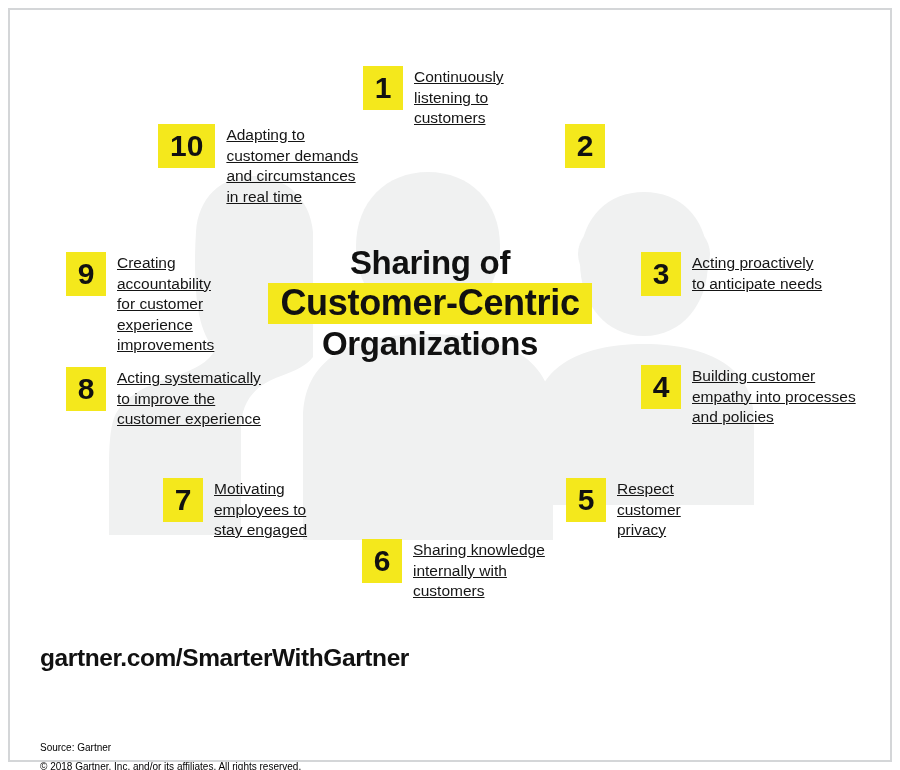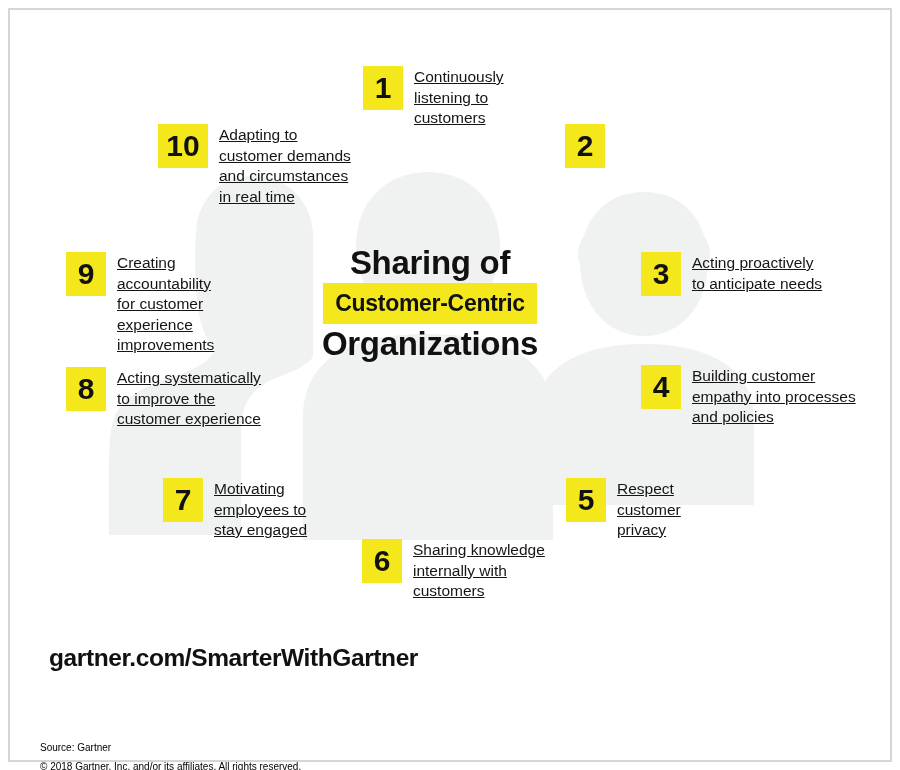--- a/index.html
+++ b/index.html
@@ -57,21 +57,21 @@
   }
   .title-line {
     font-weight: bold;
     font-size: 33px;
     line-height: 40px;
     color: #111111;
     letter-spacing: -0.3px;
     white-space: nowrap;
   }
   .title-line.hl {
-    font-size: 23px;
+    font-size: 36px;
   }
   .title-line.hl span.mark {
     background: #F4E81C;
     padding: 3px 12px 4px 12px;
     display: inline-block;
     line-height: 34px;
   }
 
   
   .habit {
@@ -88,21 +88,21 @@
     line-height: 44px;
     height: 44px;
     min-width: 40px;
     padding: 0 6px;
     text-align: center;
     box-sizing: border-box;
     flex: 0 0 auto;
   }
   .num-box.wide {
     min-width: 50px;
-    padding: 0 4px;
+    padding: 0 12px;
   }
   .habit-text {
     font-size: 15.5px;
     line-height: 20.5px;
     color: #151515;
     margin-left: 11px;
     padding-top: 1px;
     white-space: pre-line;
     flex: 0 0 auto;
     text-decoration: underline;
@@ -111,21 +111,20 @@
   
   .site-url {
     position: absolute;
     left: 40px;
     top: 644px;
     font-size: 24.5px;
     font-weight: bold;
     color: #111111;
     letter-spacing: -0.4px;
     z-index: 6;
-    margin-left: 9px;
   }
   .source-text {
     position: absolute;
     left: 40px;
     top: 696px;
     font-size: 10px;
     line-height: 18.5px;
     color: #000000;
     white-space: pre-line;
     z-index: 6;

